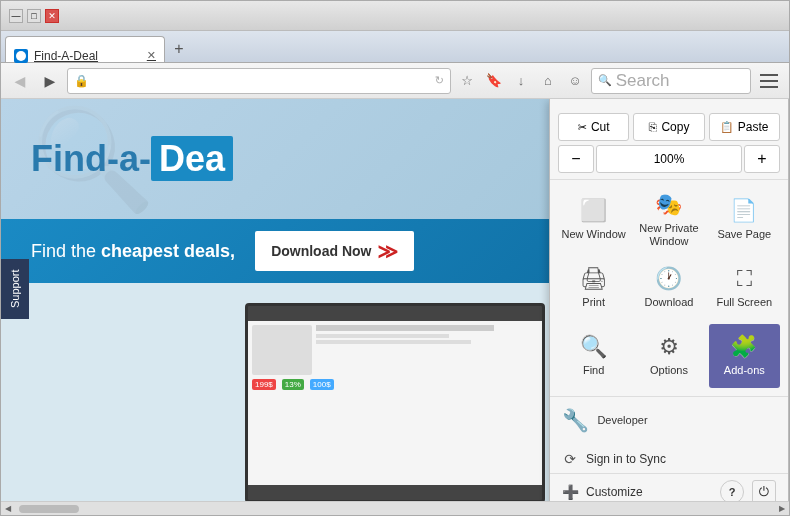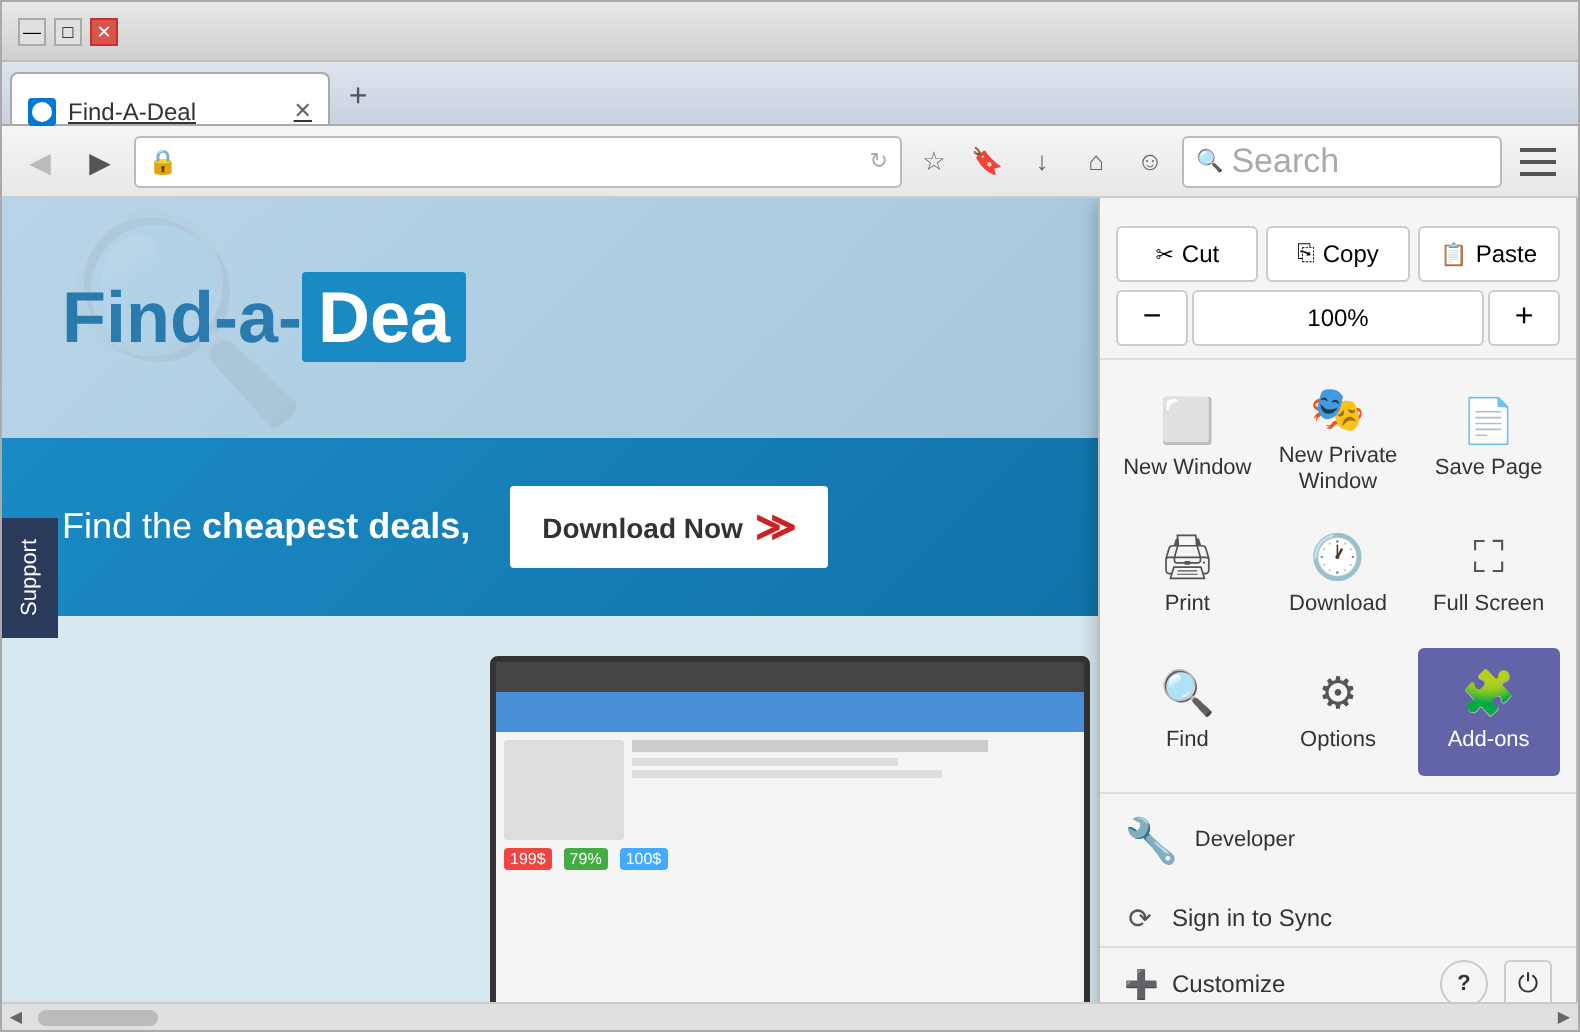--- a/index.html
+++ b/index.html
@@ -95,21 +95,21 @@
       background: linear-gradient(135deg, #b8d4e8 0%, #a0c4d8 100%);
       padding: 20px 30px;
       height: 120px;
       position: relative;
       display: flex;
       align-items: center;
     }
     .brand-text { font-size: 36px; font-weight: bold; color: #2a7aad; }
     .webpage-blue-banner {
       background: linear-gradient(135deg, #1a8ac4 0%, #0e6a9e 100%);
-      padding: 24px 30px;
+      padding: 12px 30px;
       position: relative;
       display: flex;
       align-items: center;
       gap: 20px;
     }
     .download-btn {
       background: white;
       color: #333;
       padding: 8px 16px;
       font-size: 14px;
@@ -139,21 +139,21 @@
       display: flex;
       align-items: center;
       justify-content: center;
       overflow: hidden;
     }
     .monitor-screen {
       width: 100%;
       height: 85%;
       background: white;
       display: flex;
-      flex-direction: column;
+      flex-direction: row;
       overflow: hidden;
     }
     .monitor-screen-header { background: #4a90d9; height: 20px; }
     .monitor-screen-content { flex: 1; background: #f5f5f5; padding: 4px; }
     .watermark { position: absolute; bottom: 10px; right: 10px; font-size: 40px; font-weight: bold; color: rgba(150,150,200,0.15); }
 
     
     .scrollbar-h {
       height: 14px;
       background: #e0e0e0;
@@ -311,21 +311,21 @@
                 <div style="display:flex;gap:4px;margin-bottom:4px;">
                   <div style="width:60px;height:50px;background:#ddd;border-radius:2px;"></div>
                   <div style="flex:1;">
                     <div style="height:6px;background:#ccc;margin-bottom:3px;width:80%;"></div>
                     <div style="height:4px;background:#ddd;margin-bottom:2px;width:60%;"></div>
                     <div style="height:4px;background:#ddd;width:70%;"></div>
                   </div>
                 </div>
                 <div style="display:flex;gap:6px;margin-top:4px;">
                   <span style="font-size:8px;background:#e44;color:white;padding:1px 3px;border-radius:2px;">199$</span>
-                  <span style="font-size:8px;background:#4a4;color:white;padding:1px 3px;border-radius:2px;">79%</span>
+                  <span style="font-size:8px;background:#4a4;color:white;padding:1px 3px;border-radius:2px;">13%</span>
                   <span style="font-size:8px;background:#4af;color:white;padding:1px 3px;border-radius:2px;">100$</span>
                 </div>
               </div>
             </div>
           </div>
 
         </div>
         <div class="watermark">ASC</div>
       </div>
     </div>

